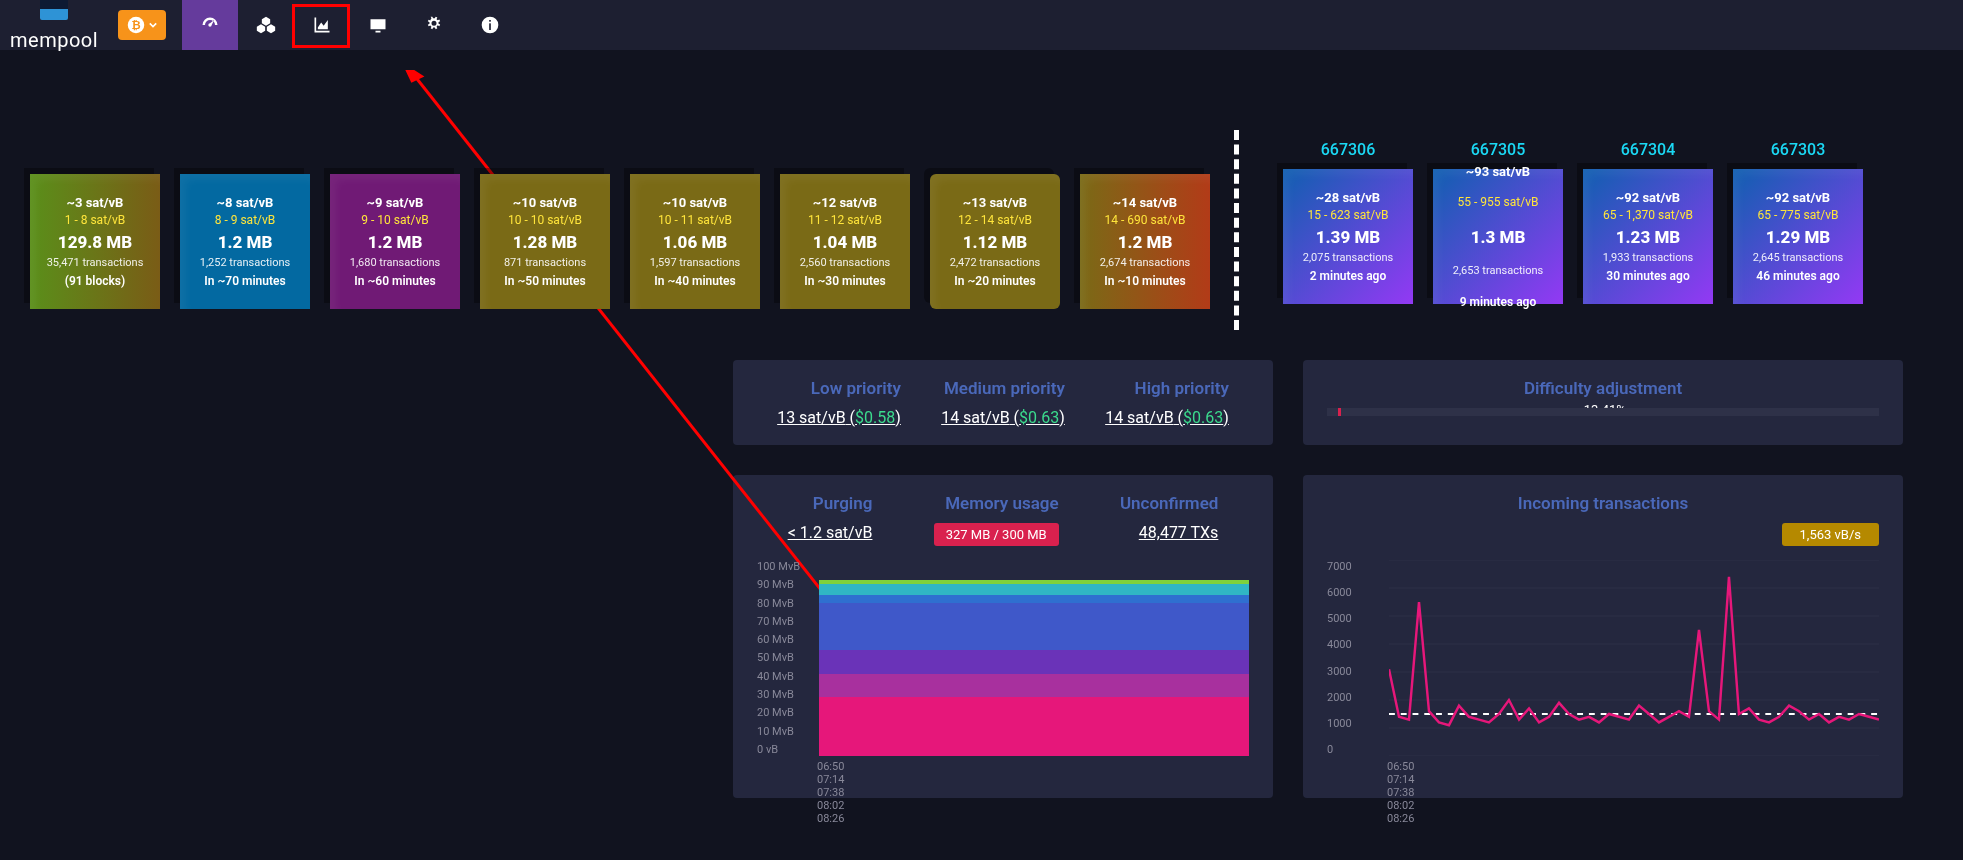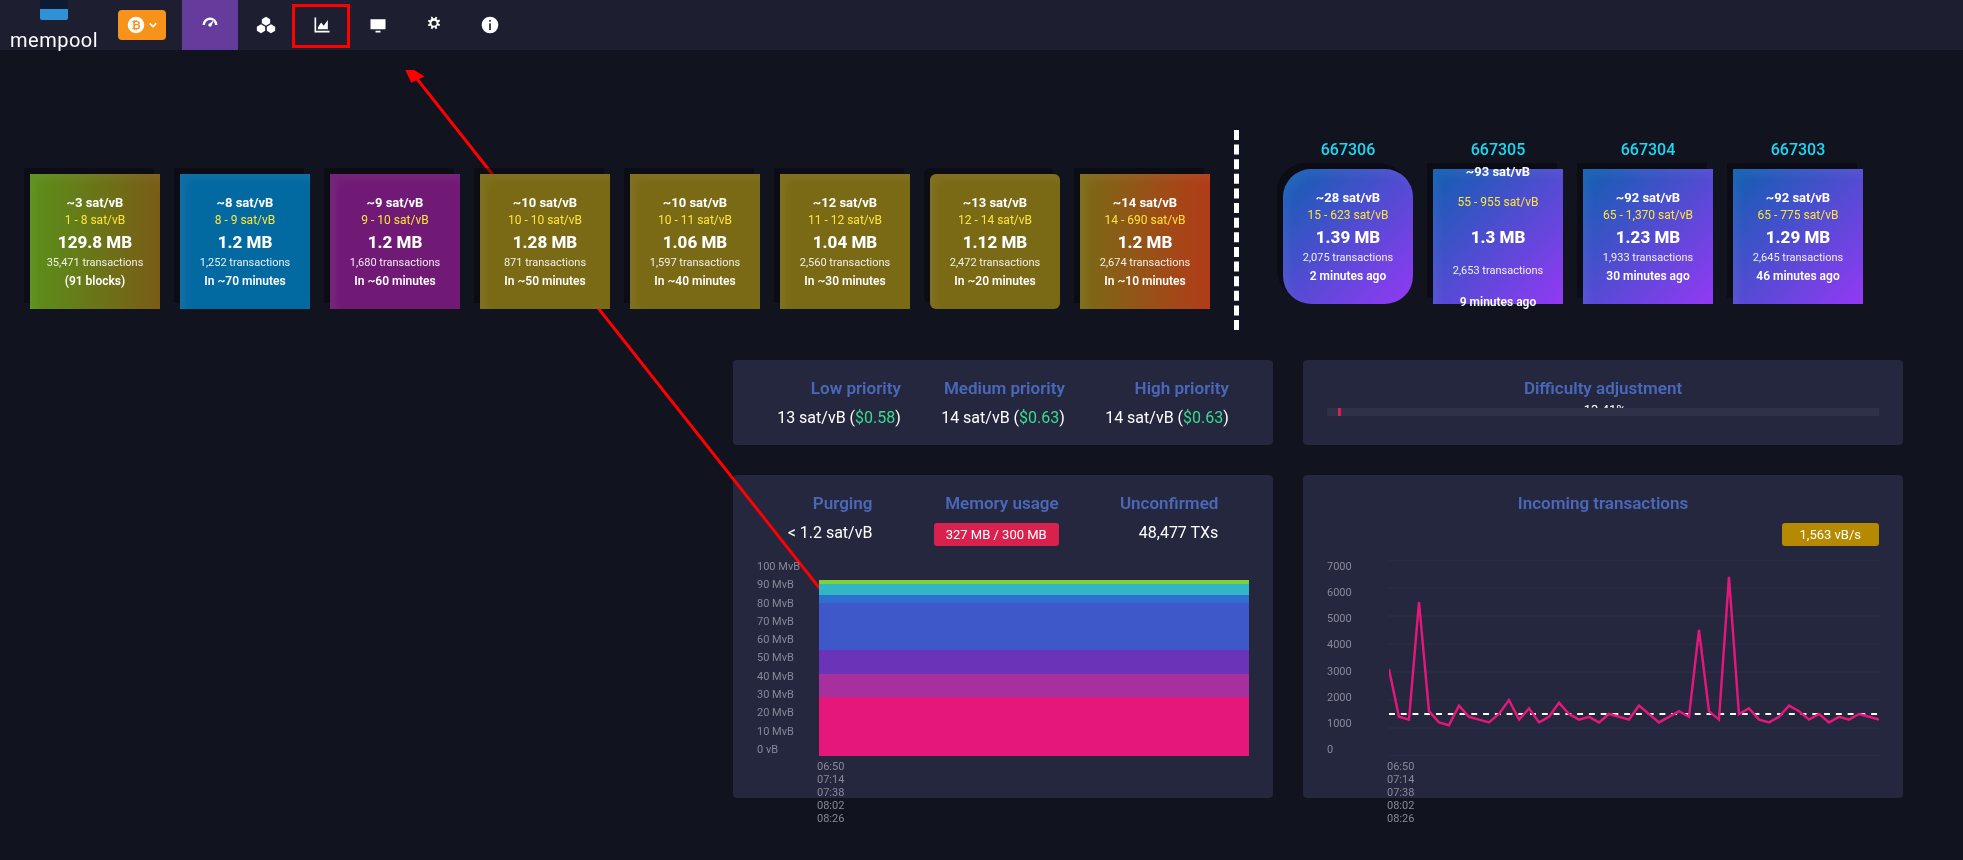--- a/index.html
+++ b/index.html
@@ -32,21 +32,21 @@
 .block .range { font-size:12px; color:#ffe53b; margin-top:3px; }
 .block .size { font-size:17px; font-weight:800; margin-top:5px; }
 .block .txs { font-size:11px; margin-top:4px; opacity:0.9; }
 .block .eta { font-size:12px; margin-top:5px; font-weight:600; }
 
 
 .grid { display:grid; grid-template-columns: 620px 540px 600px; gap:30px; justify-content:end; padding:30px 60px 0 0; }
 .card { background:#24273e; border-radius:4px; padding:18px 24px; }
 .card-row { display:flex; justify-content:space-around; text-align:right; }
 .card h5 { color:#4a68b9; font-size:17px; font-weight:600; margin-bottom:10px; }
-.val { font-size:16px; color:#fff; }
+.val { font-size:16px; color:#fff;text-decoration:underline; }
 .val .usd { color:#3bdb8d; }
 .badge-red { background:#d9214e; color:#fff; font-size:13px; padding:4px 12px; border-radius:3px; display:inline-block; }
 .badge-gold { background:#b58900; color:#fff; font-size:13px; padding:4px 18px; border-radius:3px; display:inline-block; }
 .diff-bar { height:8px; background:#2e3148; margin-top:10px; position:relative; }
 .diff-bar .mark { position:absolute; left:2%; top:0; bottom:0; width:3px; background:#d9214e; }
 .diff-text { text-align:center; font-size:13px; color:#fff; margin-top:-14px; }
 
 .chart-holder { position:relative; height:220px; margin-top:14px; }
 .yaxis { position:absolute; left:0; top:0; bottom:24px; width:60px; display:flex; flex-direction:column; justify-content:space-between; font-size:11px; color:#889; text-align:left; padding-right:6px; }
 .area { position:absolute; left:62px; right:0; top:0; bottom:24px; }
@@ -195,21 +195,21 @@
           <div class="size">1.2 MB</div>
           <div class="txs">2,674 transactions</div>
           <div class="eta">In ~10 minutes</div>
         </div>
       </div>
     </div>
   <div class="divider"></div>
   <div class="mined-side" id="mined-side">
       <div class="block-col">
         <div class="block-height">667306</div>
-        <div class="block" style="background: linear-gradient(135deg, rgb(16, 95, 176) 0%, rgb(147, 57, 244) 100%); border-radius: 28px;">
+        <div class="block" style="background: linear-gradient(135deg, rgb(16, 95, 176) 0%, rgb(147, 57, 244) 100%);">
           <div class="l1">~28 sat/vB</div>
           <div class="range">15 - 623 sat/vB</div>
           <div class="size">1.39 MB</div>
           <div class="txs">2,075 transactions</div>
           <div class="eta">2 minutes ago</div>
         </div>
       </div>
       <div class="block-col">
         <div class="block-height">667305</div>
         <div class="block" style="background: linear-gradient(135deg, rgb(16, 95, 176) 0%, rgb(147, 57, 244) 100%); gap: 13px;">

